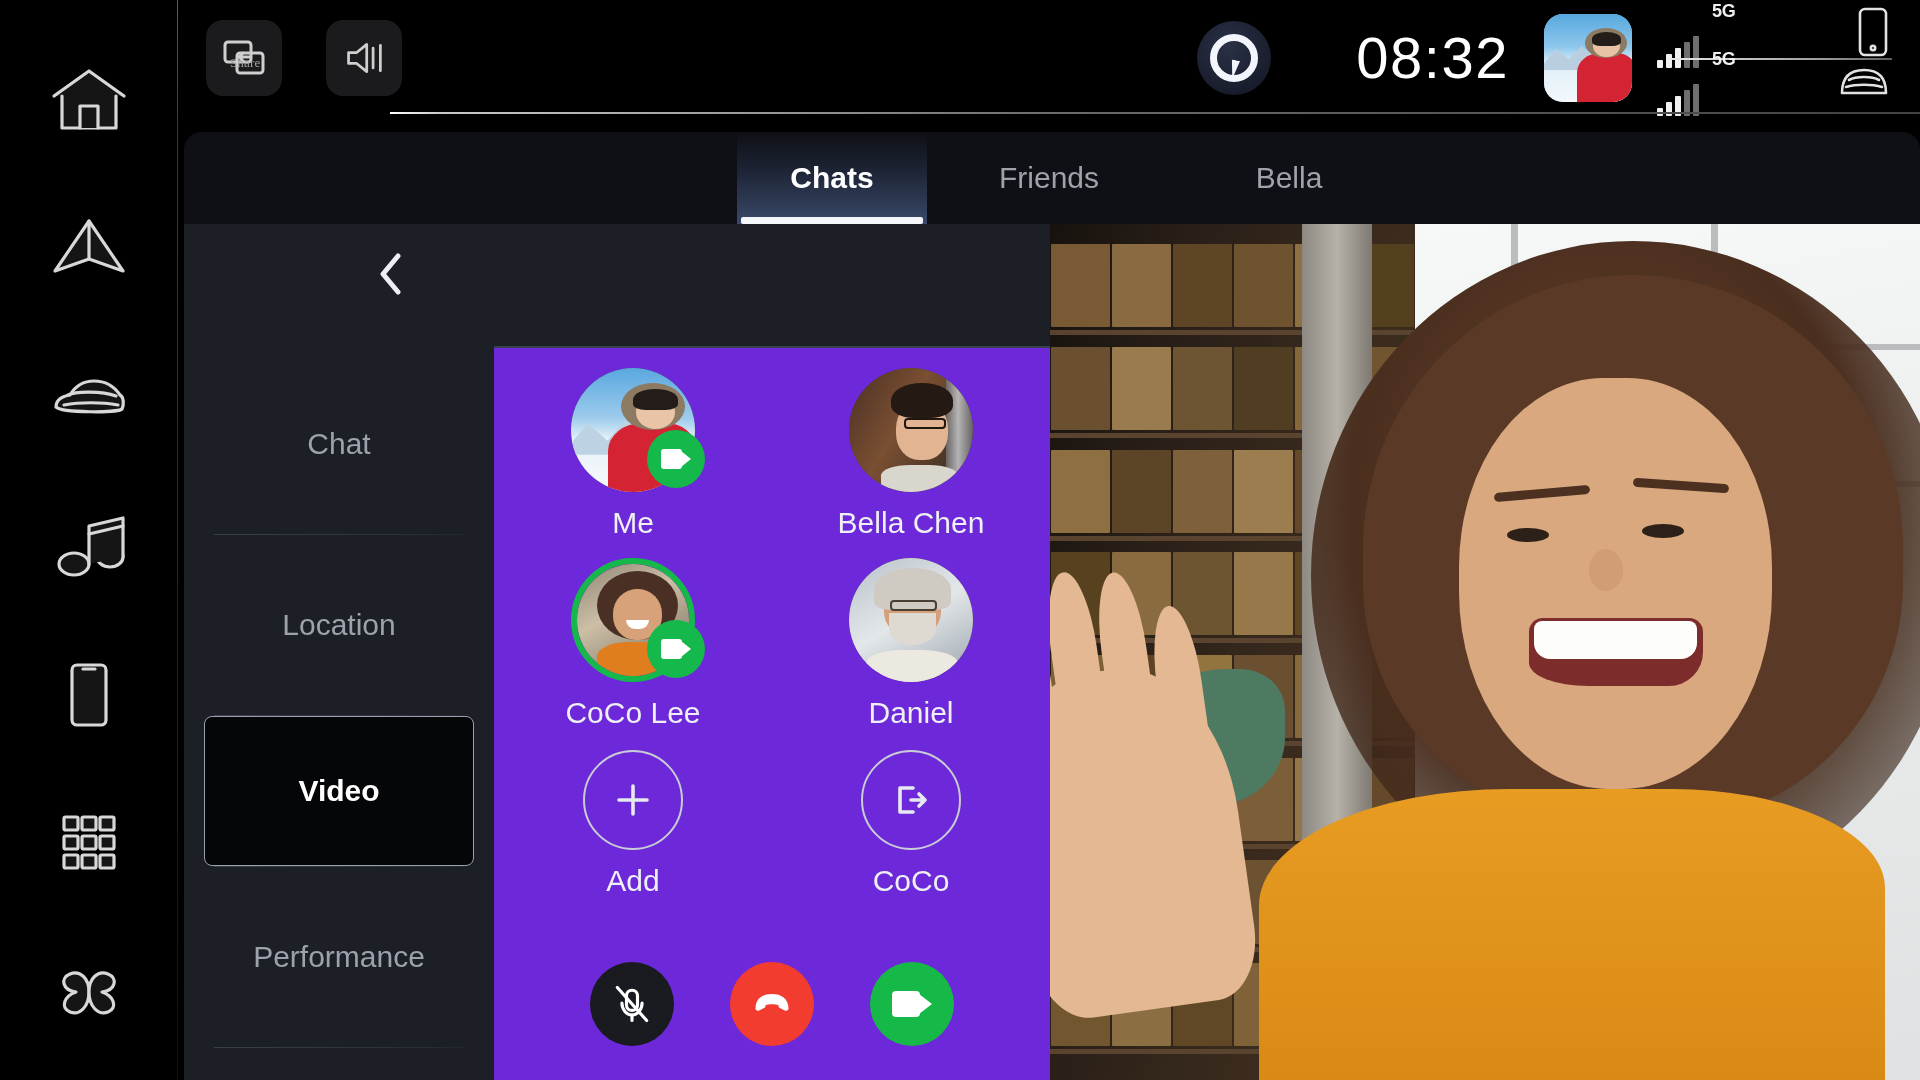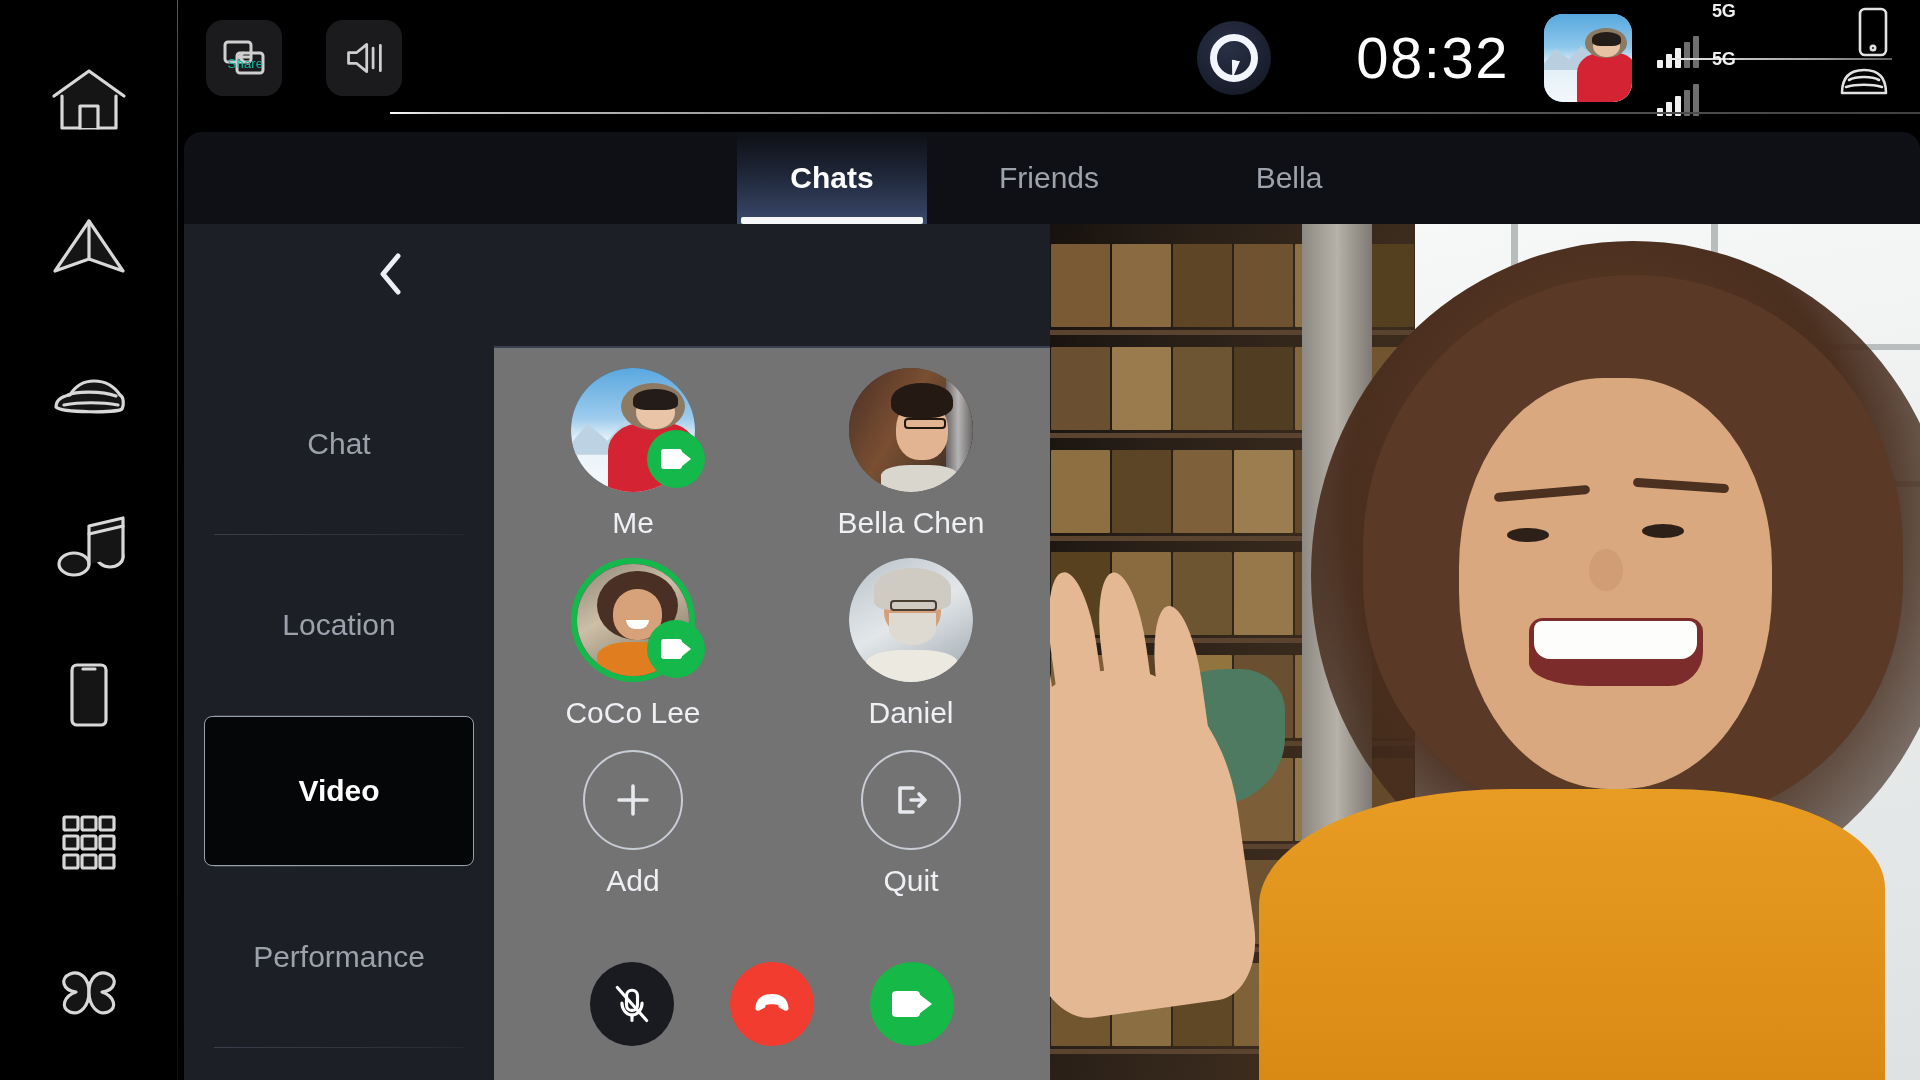--- a/index.html
+++ b/index.html
@@ -28,21 +28,21 @@
     background:linear-gradient(to right,#ffffff 0%,#c9c9c9 3%,#6a6a6a 40%,#3a3a3a 100%); }
 
   .sq-btn { position:absolute; top:20px; width:76px; height:76px; border-radius:17px;
     background:#1b1b1d; display:flex; align-items:center; justify-content:center;
     cursor:pointer; }
   #btn-share { left:28px; }
   #btn-volume { left:148px; }
   .sq-btn svg * { stroke:#cfcfcf; stroke-width:3; fill:none;
     stroke-linejoin:round; stroke-linecap:round; }
   .share-text { position:absolute; left:50%; top:56%; transform:translate(-46%,-50%);
-    font-size:13px; color:#14b8a6; letter-spacing:.2px; }
+    font-size:13px; color:#a3a3a3; letter-spacing:.2px;font-family:Liberation Serif, serif; }
 
   #assistant { position:absolute; left:1019px; top:21px; width:74px; height:74px;
     border-radius:50%; background:radial-gradient(circle at 42% 34%,#2a3146 0%,#1b2030 62%,#101420 100%);
     display:flex; align-items:center; justify-content:center; cursor:pointer; }
   #assistant .ring { width:48px; height:48px; border-radius:50%;
     border:7px solid #f2f5fb; position:relative; }
   #assistant .tail { position:absolute; width:13px; height:19px; background:#f2f5fb;
     left:50%; bottom:-4px; transform:translateX(-50%) rotate(12deg);
     border-radius:0 0 6px 6px; clip-path:polygon(18% 0,82% 0,52% 100%); }
 
@@ -111,21 +111,21 @@
   #menu-col { position:absolute; left:20px; top:130px; width:270px; }
   .menu-item { position:relative; height:180px; display:flex; align-items:center;
     justify-content:center; font-size:30px; color:#9da1ab; cursor:pointer; }
   .menu-item.sel { color:#ffffff; font-weight:700; background:#050608;
     border:1.6px solid #9aa0ab; border-radius:8px; height:150px; }
   .menu-sep { height:1px; margin:0 10px;
     background:linear-gradient(to right,#3a3f4b 0%,#2c313c 70%,#23272f 100%); }
 
   
   #parts-panel { position:absolute; left:310px; top:122px; width:556px; height:734px;
-    background:#737373; }
+    background:#6d28d9; }
   #parts-panel::before { content:""; position:absolute; left:0; top:0; width:100%;
     height:2px; background:#394050; }
   .p-grid { position:absolute; left:0; top:22px; width:556px; }
   .p-row { display:flex; }
   .p-cell { width:278px; display:flex; flex-direction:column; align-items:center; }
   .p-ava-wrap { position:relative; width:124px; height:124px; cursor:pointer; }
   .p-ava { position:absolute; inset:0; border-radius:50%; overflow:hidden;
     background:#3a3f4b; }
   .p-ava-wrap.active .p-ava { inset:6px; }
   .p-ring { position:absolute; inset:0; border-radius:50%; border:6px solid #14b84b; }
@@ -542,21 +542,21 @@
                 <div class="act-name">Add</div>
               </div>
 
               <div class="act-cell">
                 <div class="act-circle">
                   <svg viewBox="0 0 48 48" style="width:48px;height:48px">
                     <path d="M26 12 L13 12 L13 36 L26 36"></path>
                     <path d="M24 24 L38 24 M32 18 L38 24 L32 30"></path>
                   </svg>
                 </div>
-                <div class="act-name">Quit</div>
+                <div class="act-name">CoCo</div>
               </div>
             </div>
           </div>
 
           <div id="call-controls">
             <div class="cc" id="cc-mute">
               <svg viewBox="0 0 48 48" style="width:44px;height:44px">
                 <path d="M24 9 C27.5 9 30 11.7 30 15 L30 25 C30 28.3 27.5 31 24 31 C20.5 31 18 28.3 18 25 L18 15 C18 11.7 20.5 9 24 9 Z" fill="#e9ecef" stroke="#e9ecef"></path>
                 <path d="M13 23 C13 30 18 36 24 36 C30 36 35 30 35 23" stroke="#e9ecef"></path>
                 <path d="M24 36 L24 42" stroke="#e9ecef"></path>

